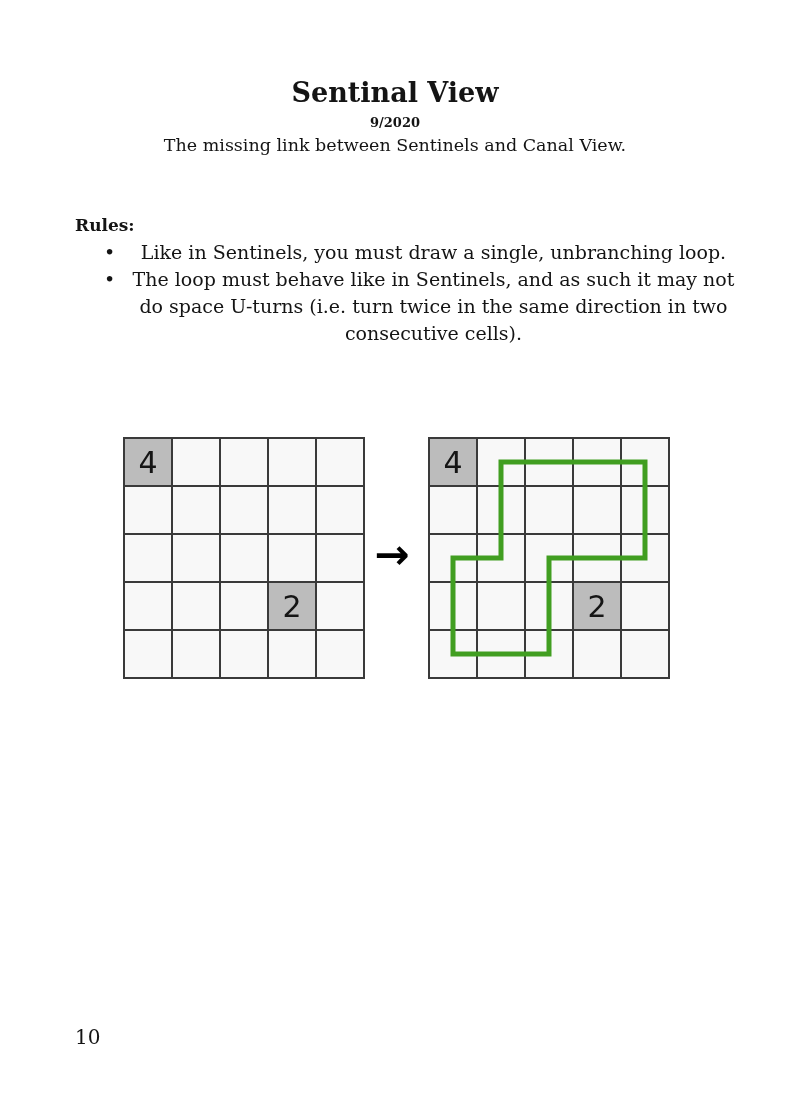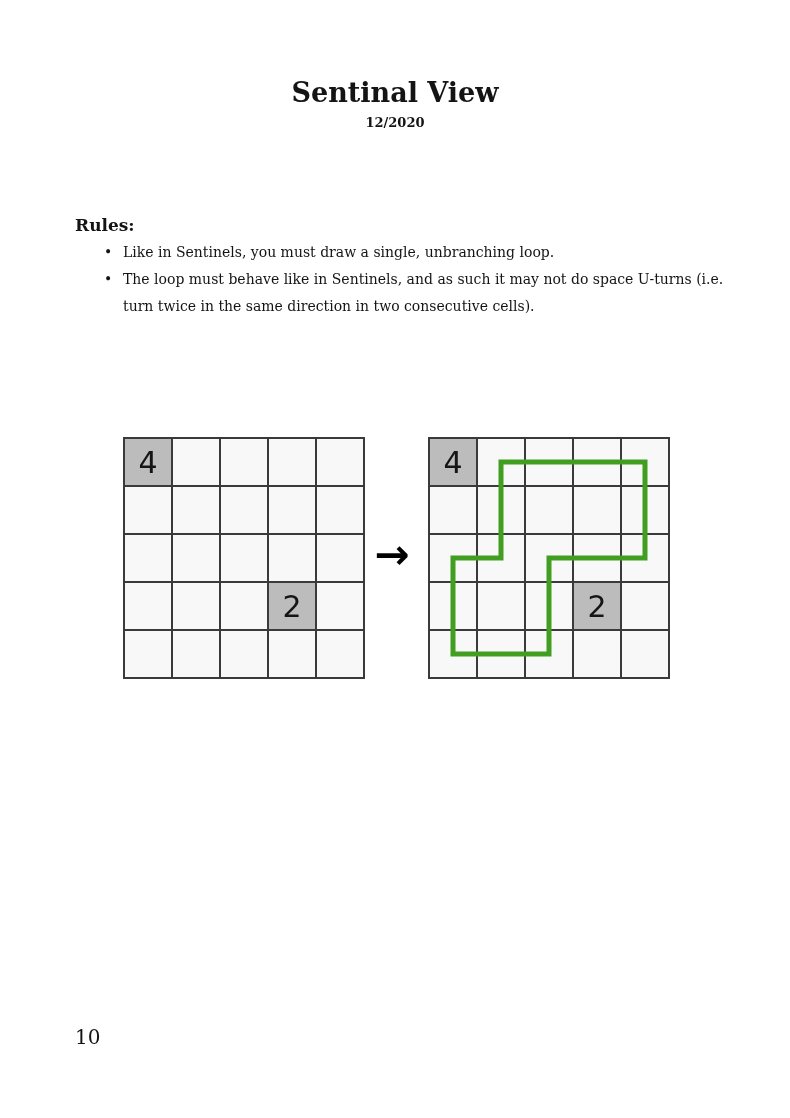--- a/index.html
+++ b/index.html
@@ -19,21 +19,21 @@
   
   .header{position:absolute;top:78px;left:0;width:790px;text-align:center;}
   .title{font-size:27px;font-weight:bold;line-height:30px;}
   .date{font-size:13px;font-weight:bold;margin-top:7px;}
   .subtitle{font-size:17.5px;margin-top:5px;}
 
   
   .rules{position:absolute;top:212px;left:75px;width:660px;}
   .rules-heading{font-size:17px;font-weight:bold;line-height:27px;}
   .rules-list{margin:0;padding:0 0 0 29px;list-style:none;width:640px;}
-  .rules-list li{position:relative;padding-left:19px;font-size:14px;line-height:27px;}
+  .rules-list li{position:relative;padding-left:19px;font-size:19px;line-height:27px;text-align:center;}
   .rules-list li::before{content:"\2022";position:absolute;left:0;top:0;}
 
   
   .figure{position:absolute;top:437px;left:0;width:790px;height:242px;}
   .grid-wrap{position:absolute;top:0;width:242px;height:242px;}
   .grid-left{left:123px;}
   .grid-right{left:428px;}
   .grid{
     width:242px;height:242px;box-sizing:border-box;
     border:2px solid var(--grid-line);background:var(--grid-line);
@@ -54,21 +54,22 @@
   
   .page-number{position:absolute;left:75px;top:1025px;font-size:20px;}
 </style>
 </head>
 <body>
 
 <div class="page">
 
   <div class="header">
     <div class="title">Sentinal View</div>
-    <div class="date">12/2020</div>
+    <div class="date">9/2020</div>
+    <div class="subtitle">The missing link between Sentinels and Canal View.</div>
   </div>
 
   <div class="rules">
     <div class="rules-heading">Rules:</div>
     <ul class="rules-list">
       <li>Like in Sentinels, you must draw a single, unbranching loop.</li>
       <li>The loop must behave like in Sentinels, and as such it may not do space U-turns (i.e. turn twice in the same direction in two consecutive cells).</li>
     </ul>
   </div>
 

